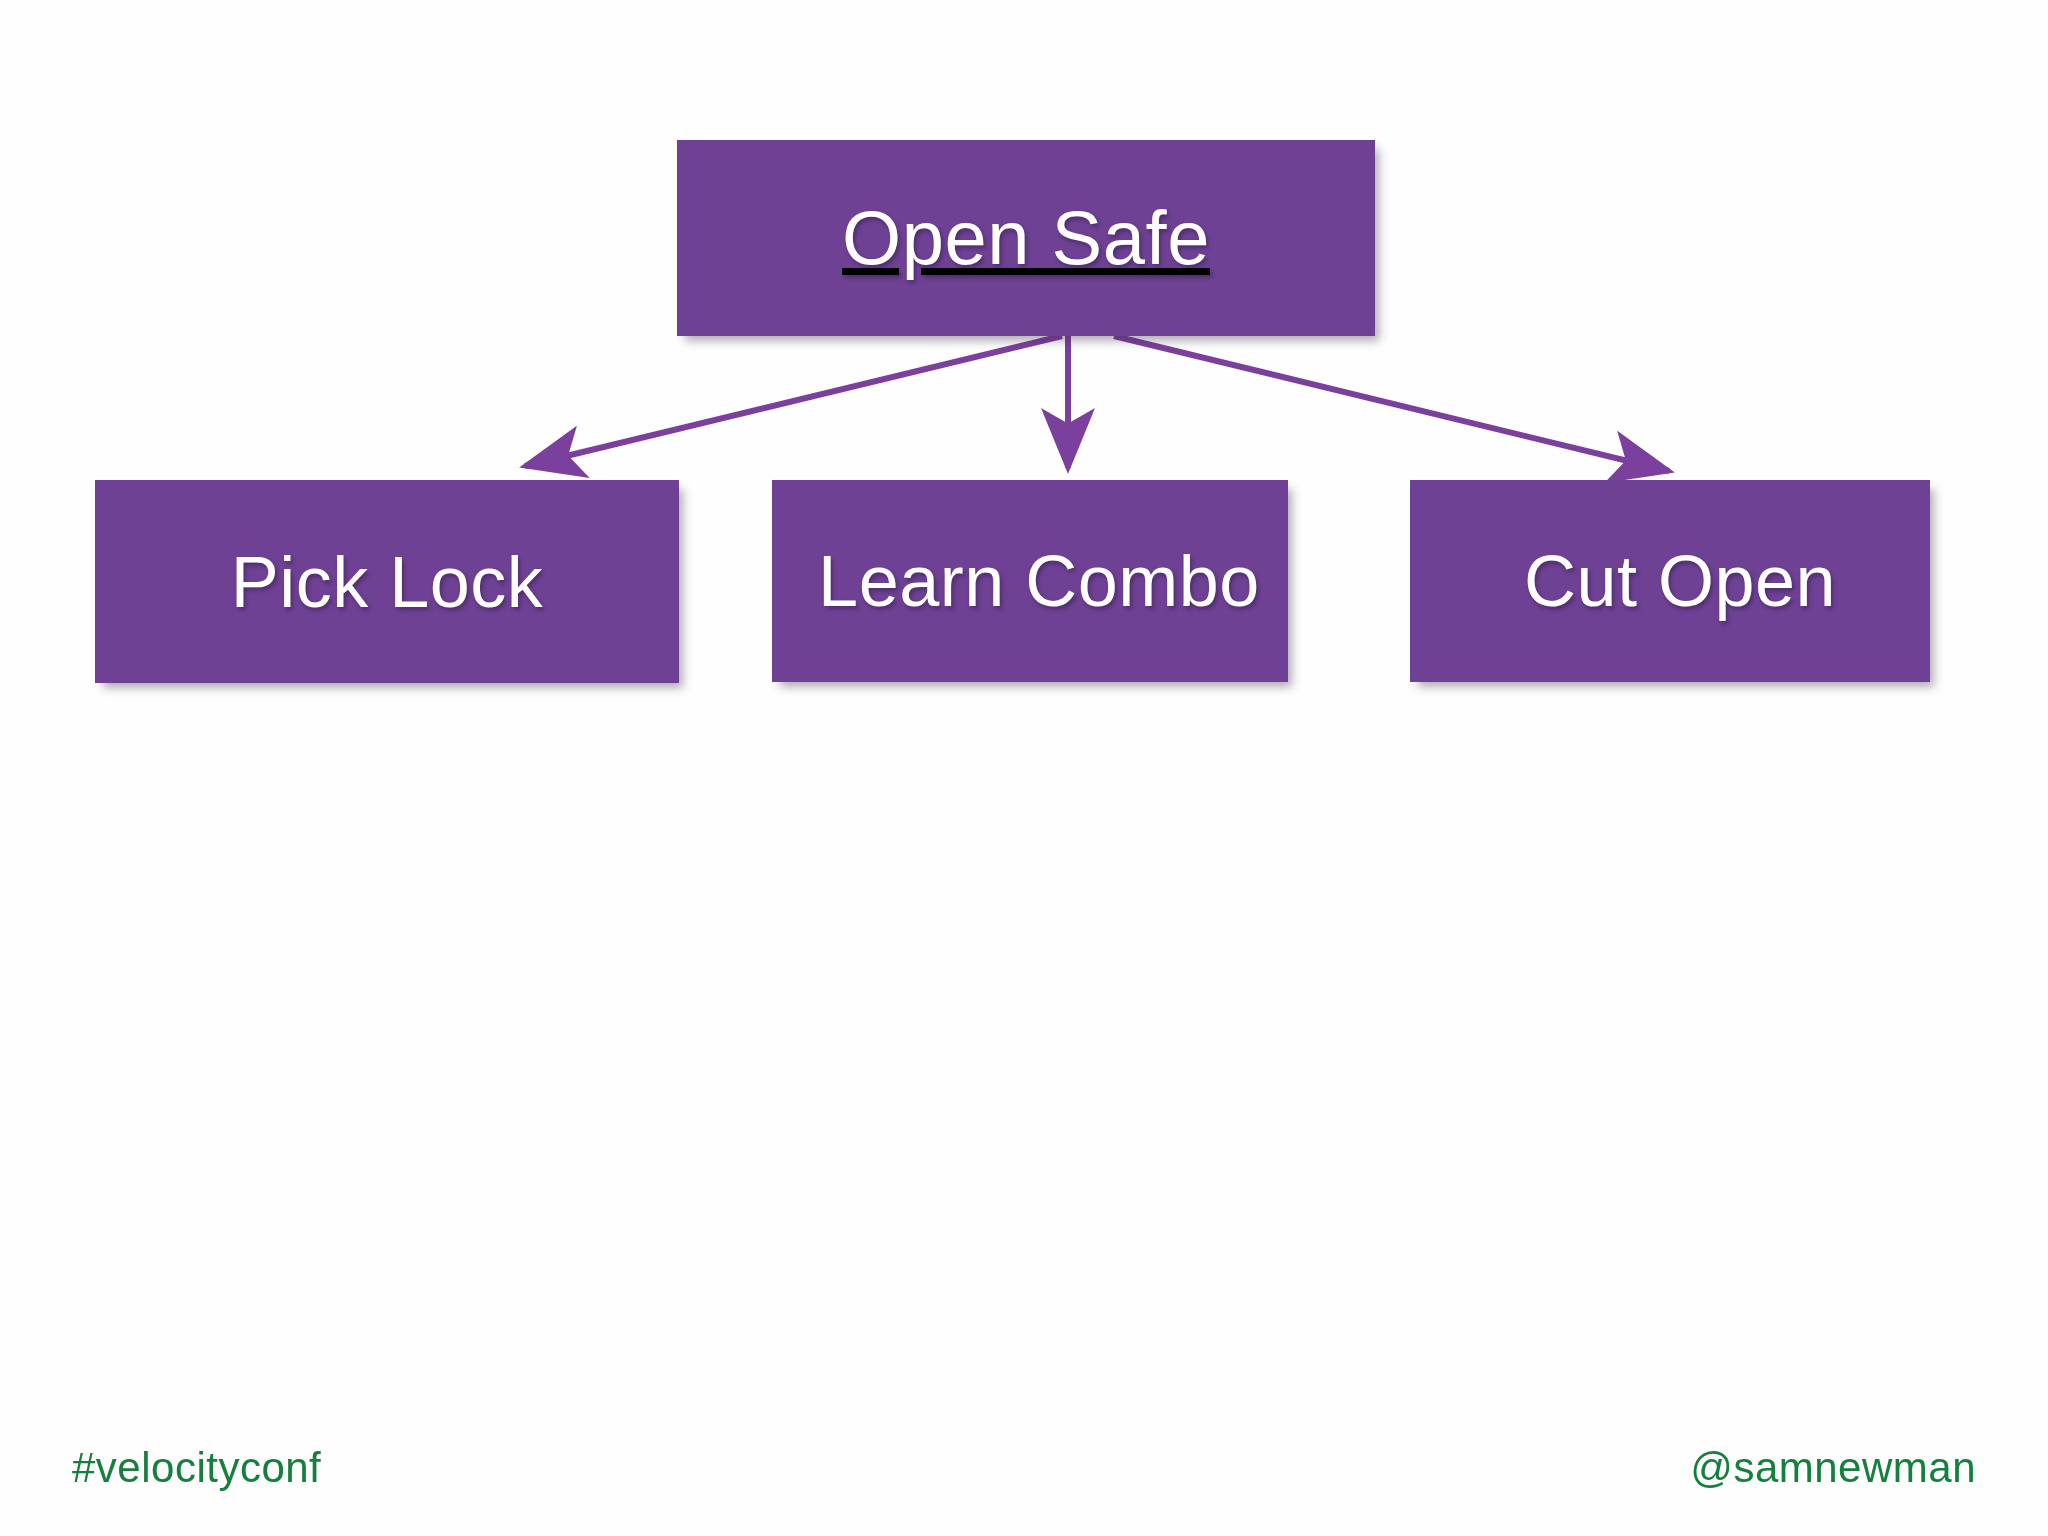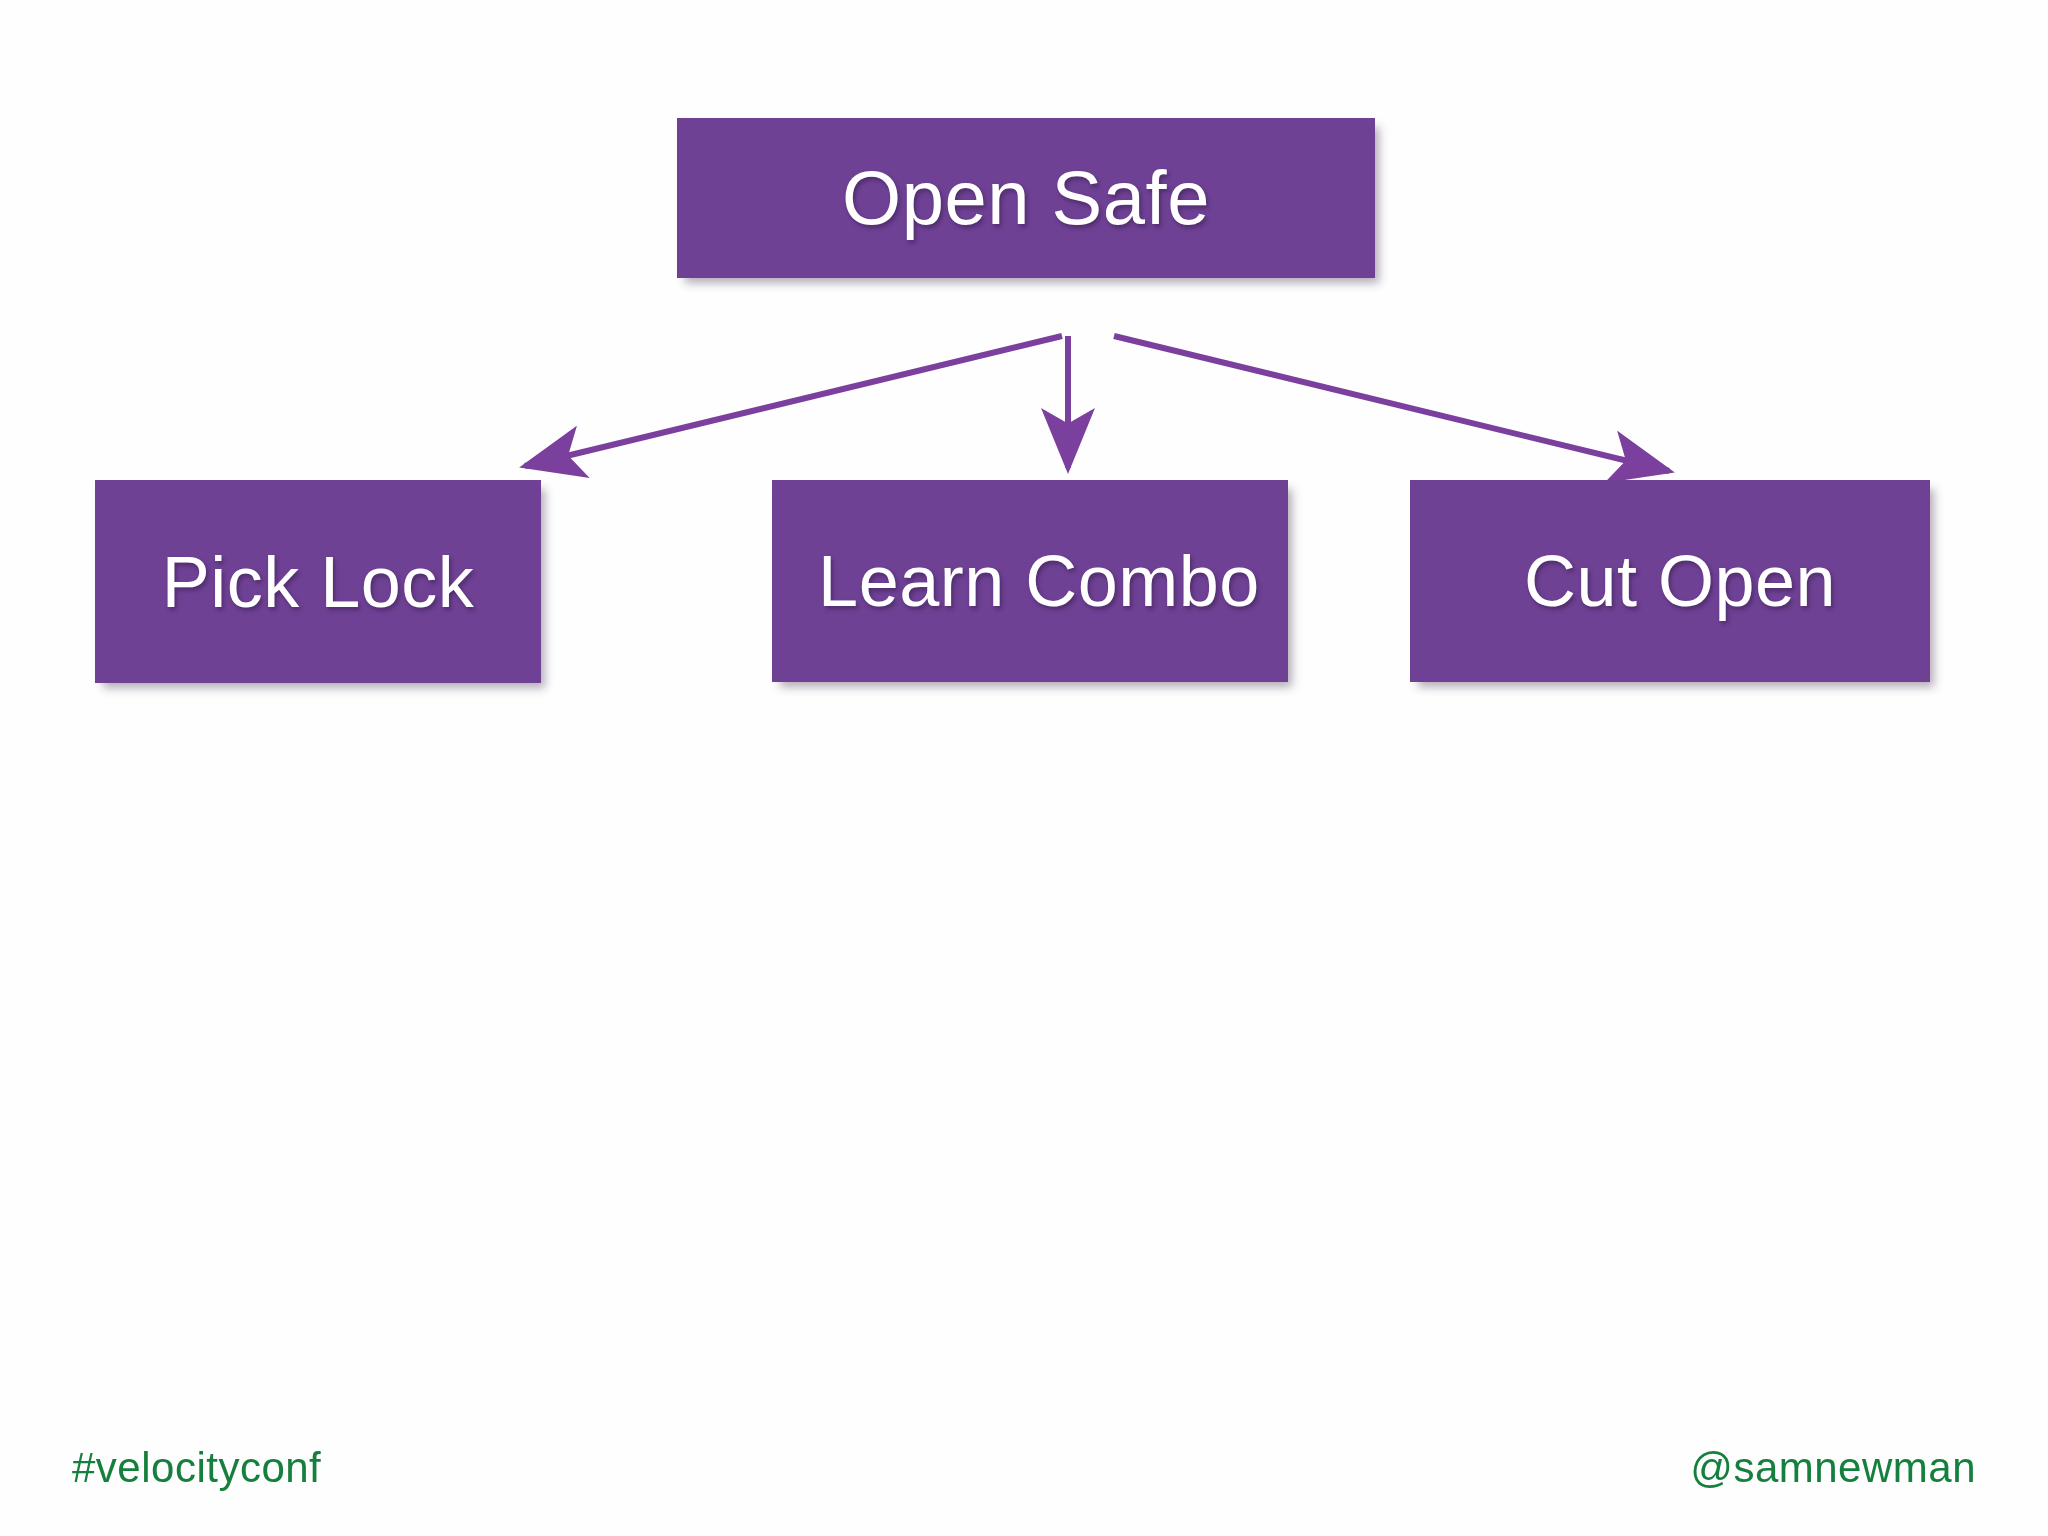--- a/index.html
+++ b/index.html
@@ -50,30 +50,31 @@
     font-family: "Liberation Sans", sans-serif;
     font-weight: 400;
     letter-spacing: 0.5px;
     text-shadow: 2px 3px 4px rgba(40, 20, 55, 0.45);
     white-space: nowrap;
     line-height: 1;
   }
 
   #node-root {
     left: 677px;
-    top: 118px;
+    top: 140px;
     width: 698px;
-    height: 160px;
+    height: 196px;
+    text-decoration: underline;
   }
   #node-root .node-label { font-size: 76px; }
 
   #node-pick-lock {
     left: 95px;
     top: 480px;
-    width: 446px;
+    width: 584px;
     height: 203px;
   }
   #node-learn-combo {
     left: 772px;
     top: 480px;
     width: 516px;
     height: 202px;
     padding-left: 18px;
   }
   #node-cut-open {

